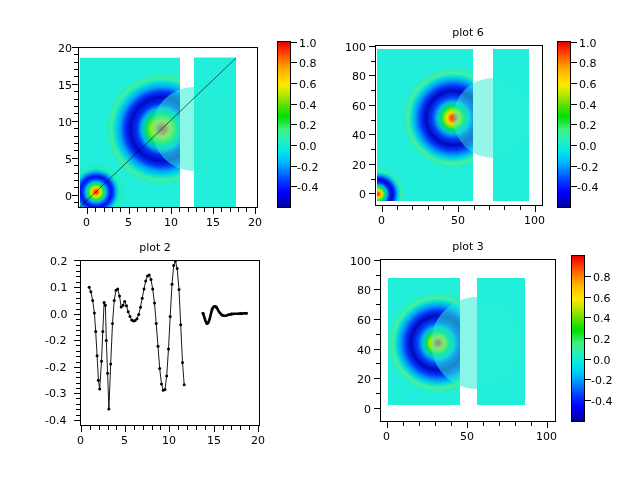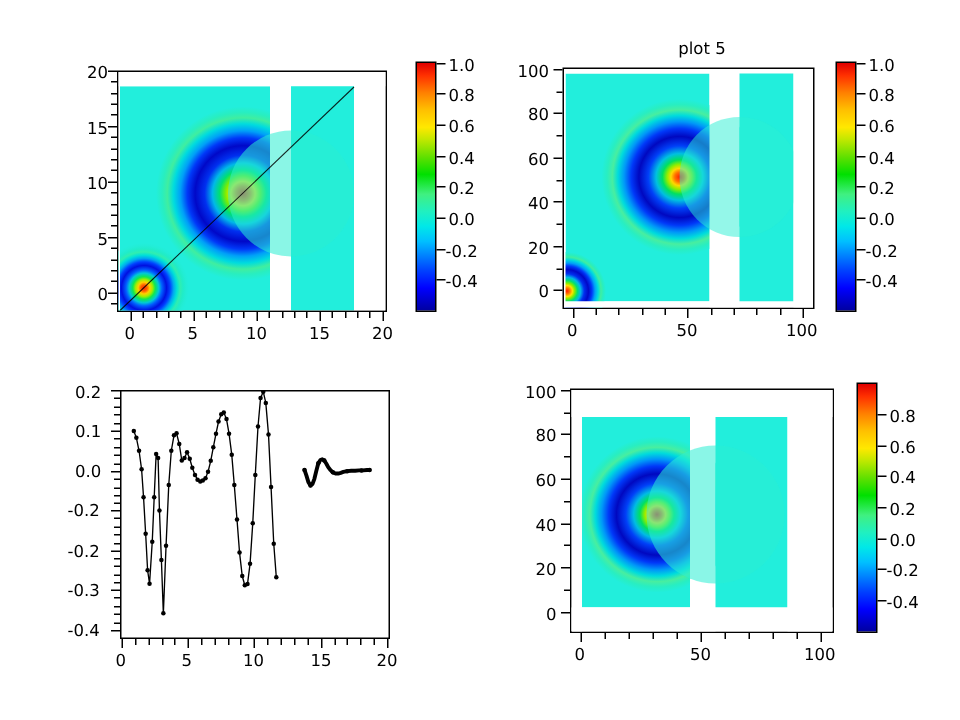--- a/index.html
+++ b/index.html
@@ -180,21 +180,21 @@
     <div class="tick-label" style="left:299px;top:78px;">0.6</div>
     <div class="tick-label" style="left:299px;top:99px;">0.4</div>
     <div class="tick-label" style="left:299px;top:119px;">0.2</div>
     <div class="tick-label" style="left:299px;top:140px;">0.0</div>
     <div class="tick-label" style="left:297px;top:161px;">-0.2</div>
     <div class="tick-label" style="left:297px;top:181px;">-0.4</div>
   </div>
 
   <div class="panel" style="left:320px;top:0;width:320px;height:240px;">
 
-    <div class="title" style="left:98px;top:26px;width:100px;">plot 5</div>
+    <div class="title" style="left:98px;top:26px;width:100px;">plot 6</div>
 
     <div class="axes-box" style="left:55px;top:45px;width:168px;height:161px;"></div>
 
     <svg class="imgblock" style="left:56px;top:46px;" width="166" height="159" viewBox="0 0 166 159">
       <defs>
         <radialGradient id="tr-peak-a" cx="50%" cy="50%" r="50%">
           <stop offset="0%" stop-color="#ff2000"></stop>
           <stop offset="8%" stop-color="#ff8000"></stop>
           <stop offset="14%" stop-color="#ffe000"></stop>
           <stop offset="20%" stop-color="#80ee00"></stop>
@@ -291,20 +291,21 @@
     <div class="tick-label" style="left:259px;top:78px;">0.6</div>
     <div class="tick-label" style="left:259px;top:99px;">0.4</div>
     <div class="tick-label" style="left:259px;top:119px;">0.2</div>
     <div class="tick-label" style="left:259px;top:140px;">0.0</div>
     <div class="tick-label" style="left:257px;top:161px;">-0.2</div>
     <div class="tick-label" style="left:257px;top:181px;">-0.4</div>
   </div>
 
   <div class="panel" style="left:0;top:240px;width:320px;height:240px;">
 
+    <div class="title" style="left:105px;top:1px;width:100px;">plot 2</div>
 
     <div class="axes-box" style="left:80px;top:20px;width:180px;height:166px;"></div>
 
     <svg class="lineplot-svg" style="left:80px;top:20px;" width="180" height="166" viewBox="0 0 180 166">
 
       <polyline fill="none" stroke="#000000" stroke-width="0.9" points="9.2,27.3 10.9,31.8 12.7,40.5 14.4,52.9 15.7,71.5 17.1,95.8 18.4,120.2 19.7,129.1 21.5,101.2 22.8,71.5 24.1,42.6 25.4,45.3 26.3,80.4 27.6,113.3 28.9,148.9 30.7,103.9 32.5,63.4 34.2,40.5 36.0,30.2 37.7,28.9 39.5,36.0 41.2,47.0 43.0,45.3 44.7,41.5 46.5,45.8 48.2,51.8 50.0,56.6 51.7,59.9 53.5,61.0 55.2,60.4 57.0,58.8 58.7,54.5 60.5,47.2 62.2,38.2 64.0,29.1 65.7,21.0 67.5,16.1 69.2,15.0 71.0,19.4 72.7,29.1 74.5,43.1 76.2,63.4 78.0,86.3 79.7,108.4 81.5,124.0 83.2,130.2 85.0,129.4 86.7,115.9 88.5,88.9 90.2,56.6 92.0,24.3 93.7,5.4 95.5,1.1 97.2,8.6 99.0,29.6 100.7,64.7 102.5,102.5 104.2,124.8"></polyline>
       <g fill="#000000">
         <circle cx="9.2" cy="27.3" r="1.5"></circle>
           <circle cx="10.9" cy="31.8" r="1.5"></circle>
         <circle cx="12.7" cy="40.5" r="1.5"></circle>
@@ -442,20 +443,21 @@
 
     <div class="tick-label" style="left:77px;top:194px;">0</div>
     <div class="tick-label" style="left:121px;top:194px;">5</div>
     <div class="tick-label" style="left:162px;top:194px;">10</div>
     <div class="tick-label" style="left:207px;top:194px;">15</div>
     <div class="tick-label" style="left:251px;top:194px;">20</div>
   </div>
 
   <div class="panel" style="left:320px;top:240px;width:320px;height:240px;">
 
+    <div class="title" style="left:98px;top:0px;width:100px;">plot 3</div>
 
     <div class="axes-box" style="left:60px;top:19px;width:176px;height:163px;"></div>
 
     <svg class="imgblock" style="left:61px;top:20px;" width="174" height="161" viewBox="0 0 174 161">
       <defs>
         <radialGradient id="br-peak" cx="50%" cy="50%" r="50%">
           <stop offset="0%" stop-color="#ff2000"></stop>
           <stop offset="6%" stop-color="#ff7800"></stop>
           <stop offset="11%" stop-color="#ffd800"></stop>
           <stop offset="16%" stop-color="#90ee00"></stop>

